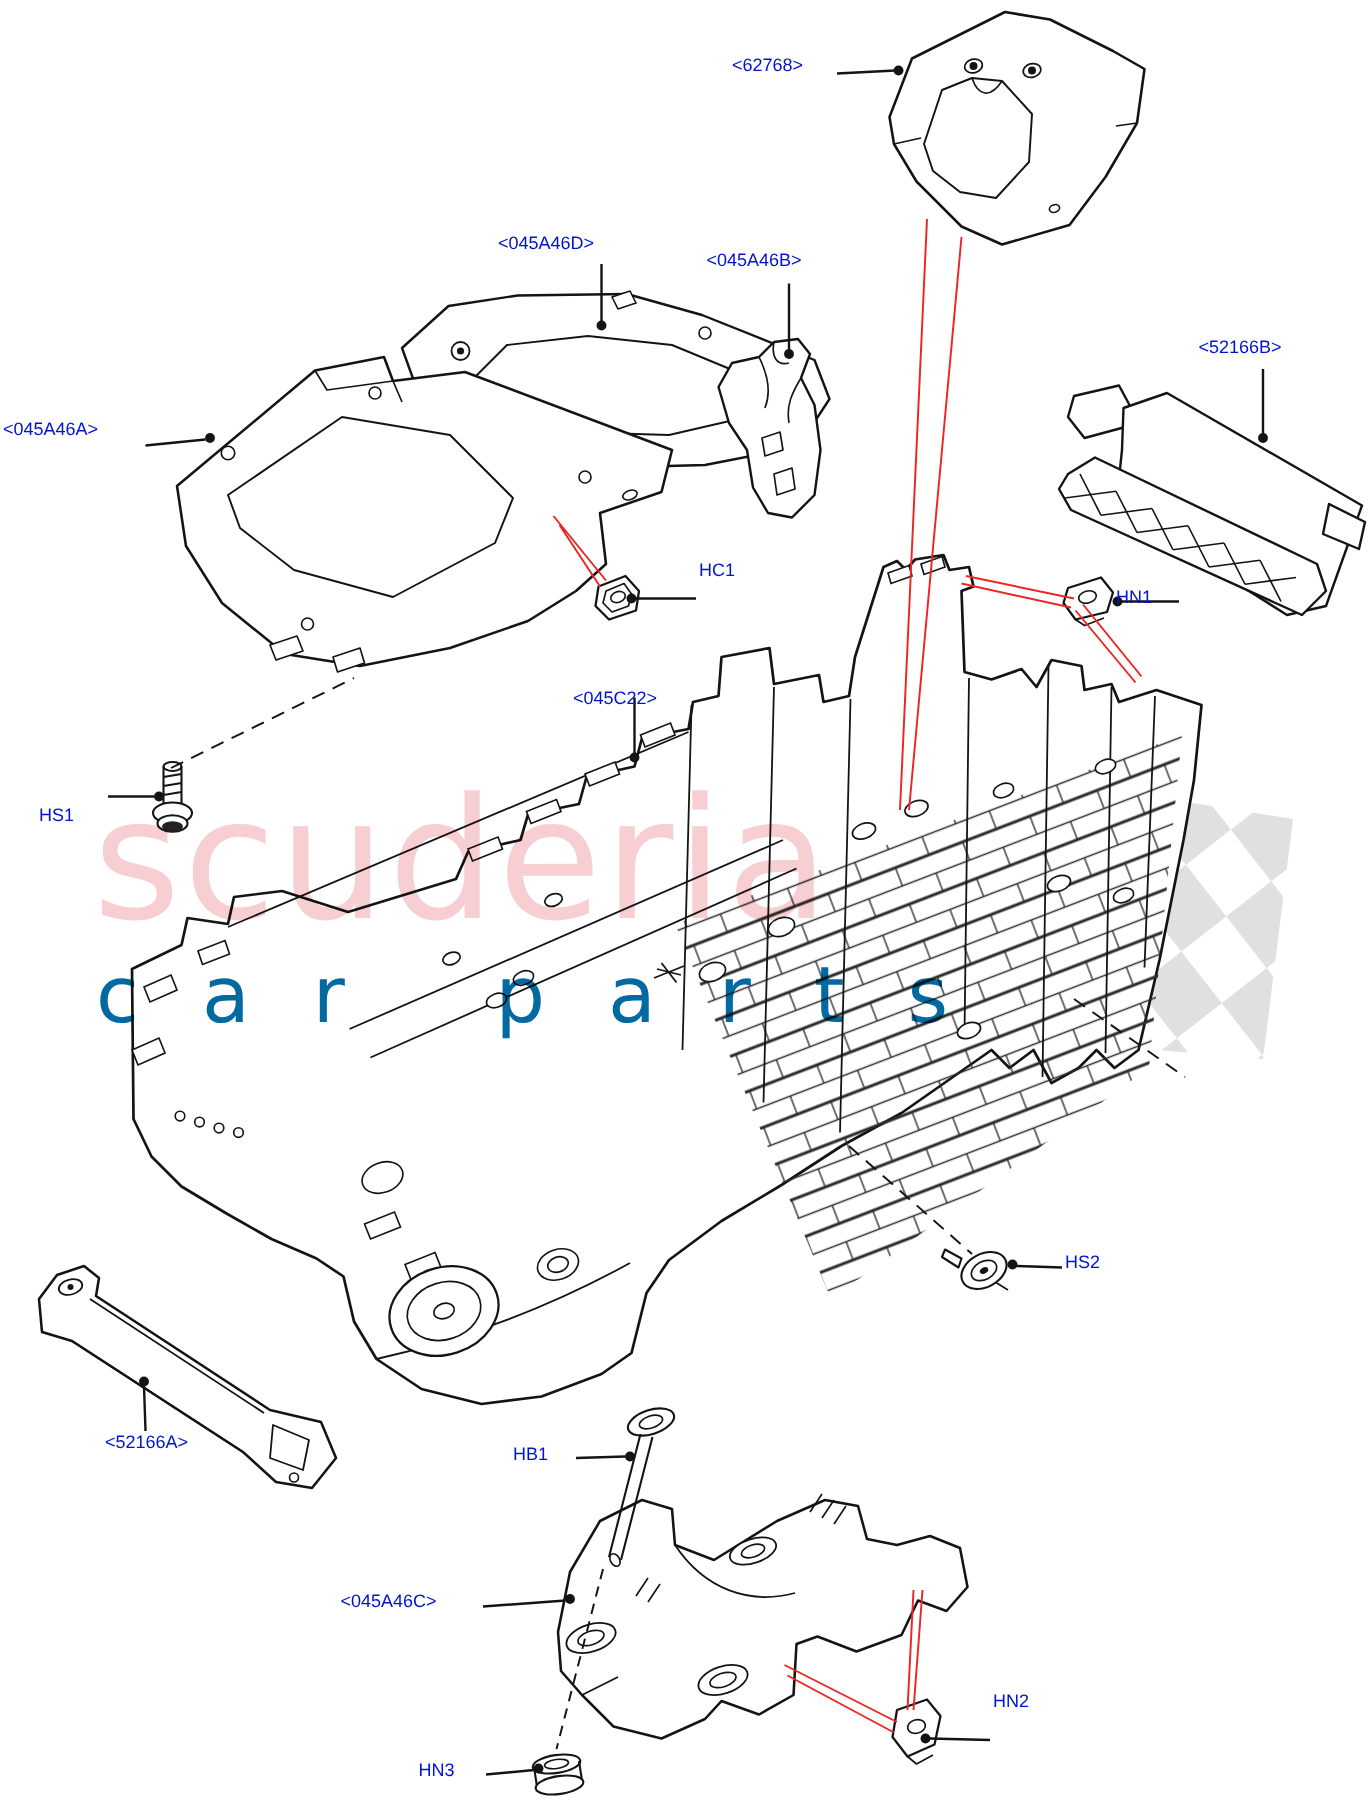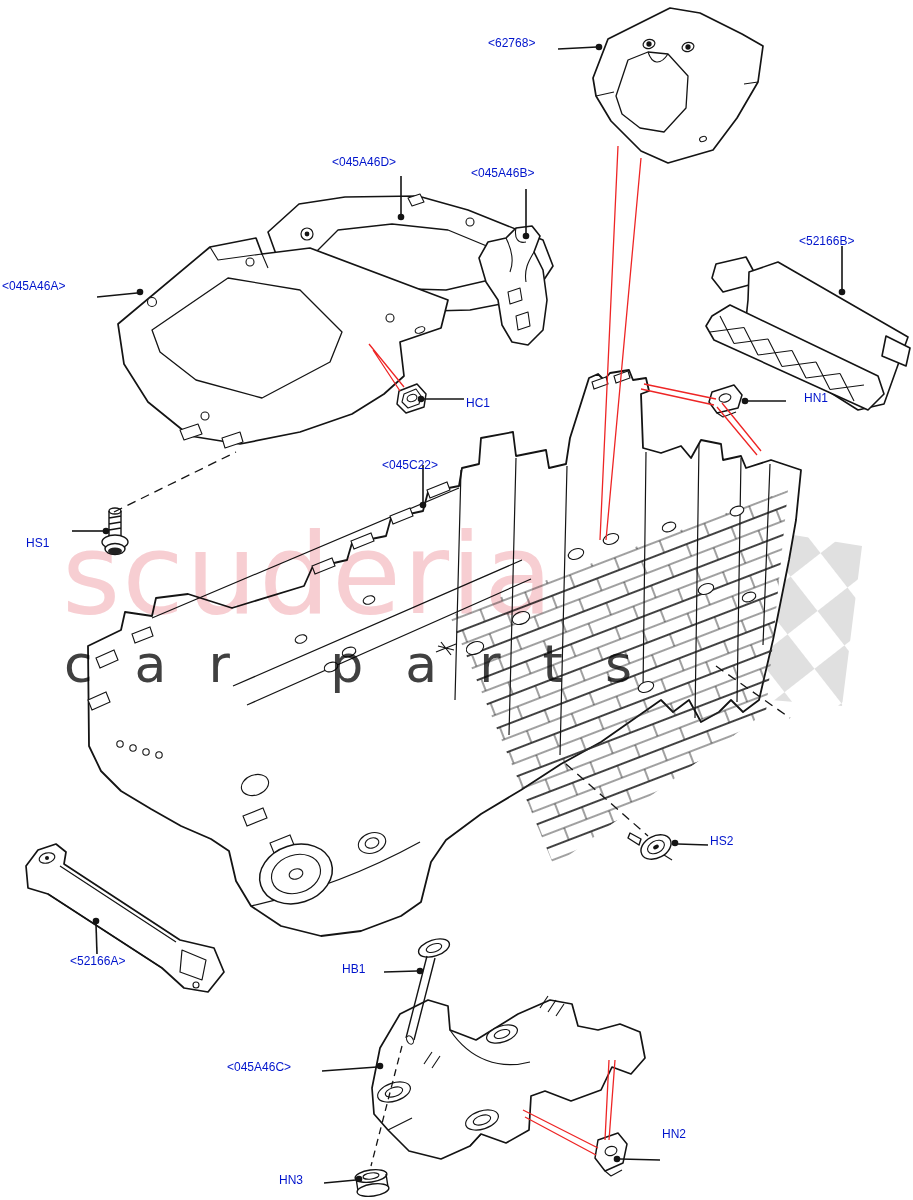--- a/index.html
+++ b/index.html
@@ -4,21 +4,21 @@
 <style>
   html,body{margin:0;padding:0;background:#fff;}
   .stage{position:relative;width:913px;height:1200px;background:#ffffff;overflow:hidden;
          font-family:"Liberation Sans",sans-serif;}
   .art{position:absolute;left:0;top:0;z-index:1;}
   .wm-brand{position:absolute;left:62px;top:518px;z-index:3;
             font-family:"DejaVu Sans",sans-serif;font-weight:normal;font-size:112px;line-height:1;
             letter-spacing:2px;color:#f7ced2;mix-blend-mode:multiply;pointer-events:none;}
   .wm-sub{position:absolute;left:64px;top:638px;z-index:3;
           font-family:"DejaVu Sans",sans-serif;font-size:52px;line-height:1;
-          letter-spacing:42px;color:#404040;mix-blend-mode:multiply;pointer-events:none;}
+          letter-spacing:42px;color:#0369a1;mix-blend-mode:multiply;pointer-events:none;}
   .plabel{position:absolute;z-index:4;font-size:12px;color:#0014cc;white-space:nowrap;cursor:pointer;}
 </style>
 </head>
 <body>
 
 <div class="stage">
 
   <svg class="art" width="913" height="1200" viewBox="0 0 913 1200">
     <defs>
       <pattern id="bricks" width="48" height="26" patternUnits="userSpaceOnUse" patternTransform="rotate(-21)">
@@ -247,24 +247,24 @@
         <circle cx="359" cy="1179" r="3.3"></circle>
     </g>
   </svg>
 
   <div class="wm-brand">scuderia</div>
   <div class="wm-sub">car parts</div>
 
   <div class="plabel" style="left:488px;top:36px">&lt;62768&gt;</div>
   <div class="plabel" style="left:332px;top:155px">&lt;045A46D&gt;</div>
   <div class="plabel" style="left:471px;top:166px">&lt;045A46B&gt;</div>
-  <div class="plabel" style="left:799px;top:234px">&lt;52166B&gt;</div>
+  <div class="plabel" style="left:799px;top:224px">&lt;52166B&gt;</div>
   <div class="plabel" style="left:2px;top:279px">&lt;045A46A&gt;</div>
-  <div class="plabel" style="left:466px;top:396px">HC1</div>
-  <div class="plabel" style="left:804px;top:391px">HN1</div>
+  <div class="plabel" style="left:466px;top:373px">HC1</div>
+  <div class="plabel" style="left:744px;top:391px">HN1</div>
   <div class="plabel" style="left:382px;top:458px">&lt;045C22&gt;</div>
   <div class="plabel" style="left:26px;top:536px">HS1</div>
   <div class="plabel" style="left:710px;top:834px">HS2</div>
   <div class="plabel" style="left:70px;top:954px">&lt;52166A&gt;</div>
   <div class="plabel" style="left:342px;top:962px">HB1</div>
   <div class="plabel" style="left:227px;top:1060px">&lt;045A46C&gt;</div>
   <div class="plabel" style="left:662px;top:1127px">HN2</div>
   <div class="plabel" style="left:279px;top:1173px">HN3</div>
 
 </div>

